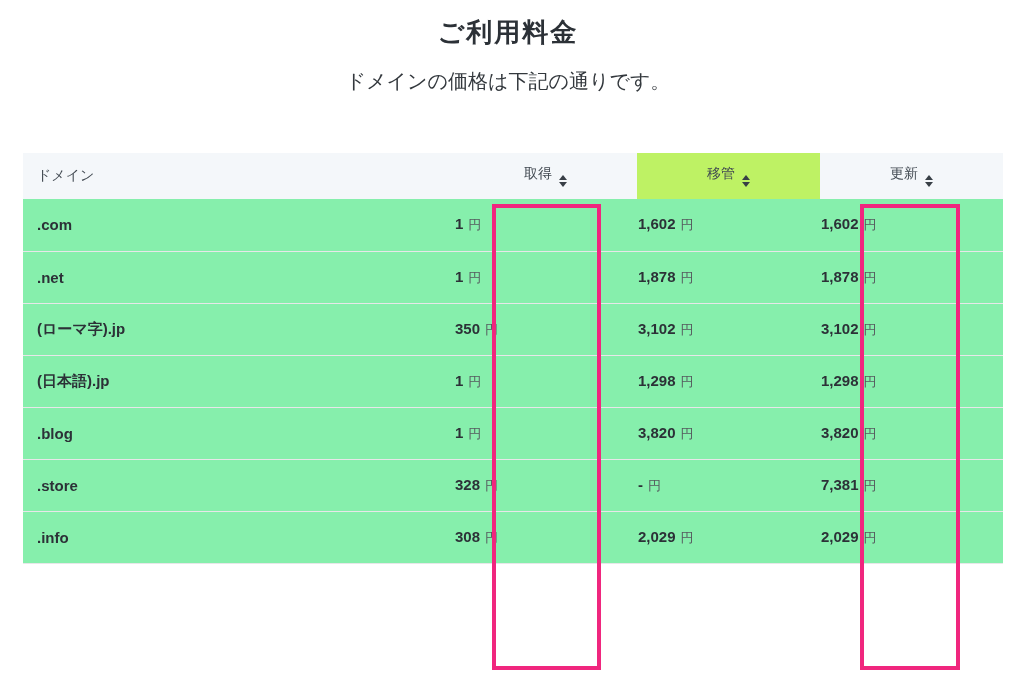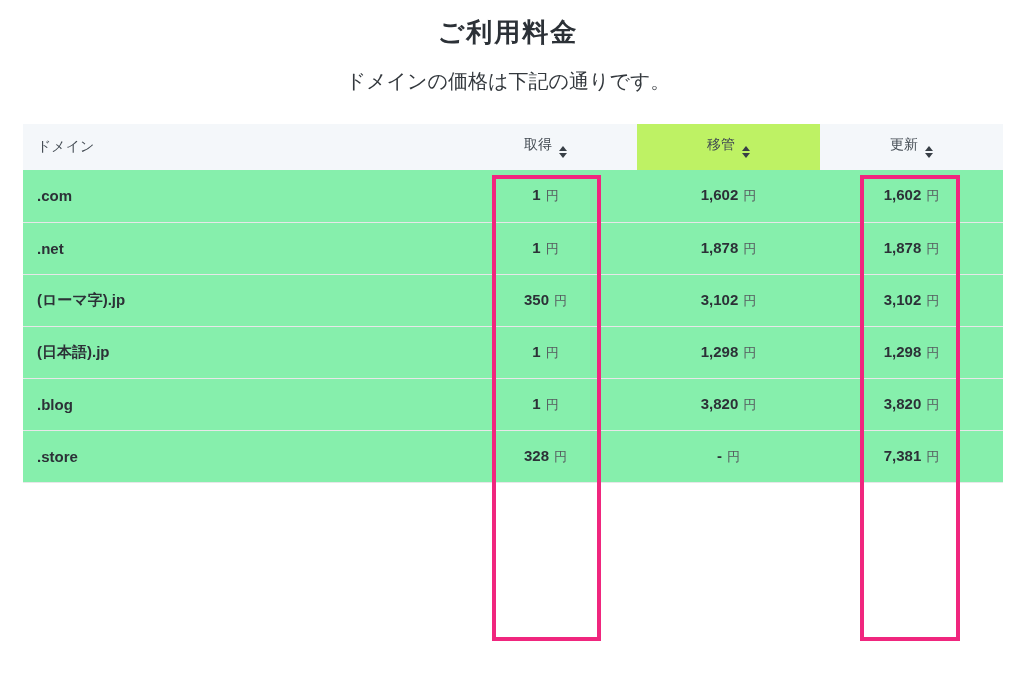--- a/index.html
+++ b/index.html
@@ -15,21 +15,21 @@
     text-align: center;
     font-size: 26px; font-weight: bold; letter-spacing: 2px;
     color: #2c3137;
   }
   .page-subtitle {
     margin: 18px 0 0 0;
     text-align: center;
     font-size: 20px; color: #33383d;
   }
 
-  .table-wrap { position: absolute; top: 124px; left: 23px; width: 980px; }
+  .table-wrap { position: absolute; top: 153px; left: 23px; width: 980px; }
 
   table { border-collapse: collapse; width: 980px; table-layout: fixed; }
   col.c-domain { width: 431px; }
   col.c-num { width: 183px; }
 
   thead th {
     background: #f4f7fa;
     height: 46px;
     font-weight: normal;
     font-size: 14px;
@@ -58,21 +58,21 @@
   tbody td {
     height: 52px;
     border-bottom: 1px solid #e7e7e9;
     vertical-align: middle;
     font-size: 15px;
     font-weight: bold;
     color: #2c3137;
     background: #86efac;
   }
   tbody td.col-domain { text-align: left; padding-left: 14px; }
-  tbody td.col-num { text-align: center; }
+  tbody td.col-num { text-align: left; }
 
   .yen { font-weight: normal; font-size: 13px; color: #55595e; margin-left: 5px; }
   .note { font-size: 10px; font-weight: bold; margin-left: 7px; position: relative; top: -3px; }
   .note:empty { display: none; }
 
   .hl {
     position: absolute;
     top: 51px; height: 466px;
     border: 4px solid #f0267e;
     pointer-events: none;
@@ -195,20 +195,32 @@
     <td class="col-num">
       <span class="num">-</span><span class="yen">円</span>
     </td>
     <td class="col-num">
       <span class="num">7,381</span><span class="yen">円</span>
     </td>
   </tr>
 
 
 
+  <tr class="price-row">
+    <td class="col-domain">.info</td>
+    <td class="col-num">
+      <span class="num">308</span><span class="yen">円</span>
+    </td>
+    <td class="col-num">
+      <span class="num">2,029</span><span class="yen">円</span>
+    </td>
+    <td class="col-num">
+      <span class="num">2,029</span><span class="yen">円</span>
+    </td>
+  </tr>
 </tbody>
     </table>
 
     <div class="hl hl-acquire" style="border-color: rgb(240, 38, 126);"></div>
     <div class="hl hl-renew" style="border-color: rgb(240, 38, 126);"></div>
   </div>
 
 </div>
 
 </body></html>

